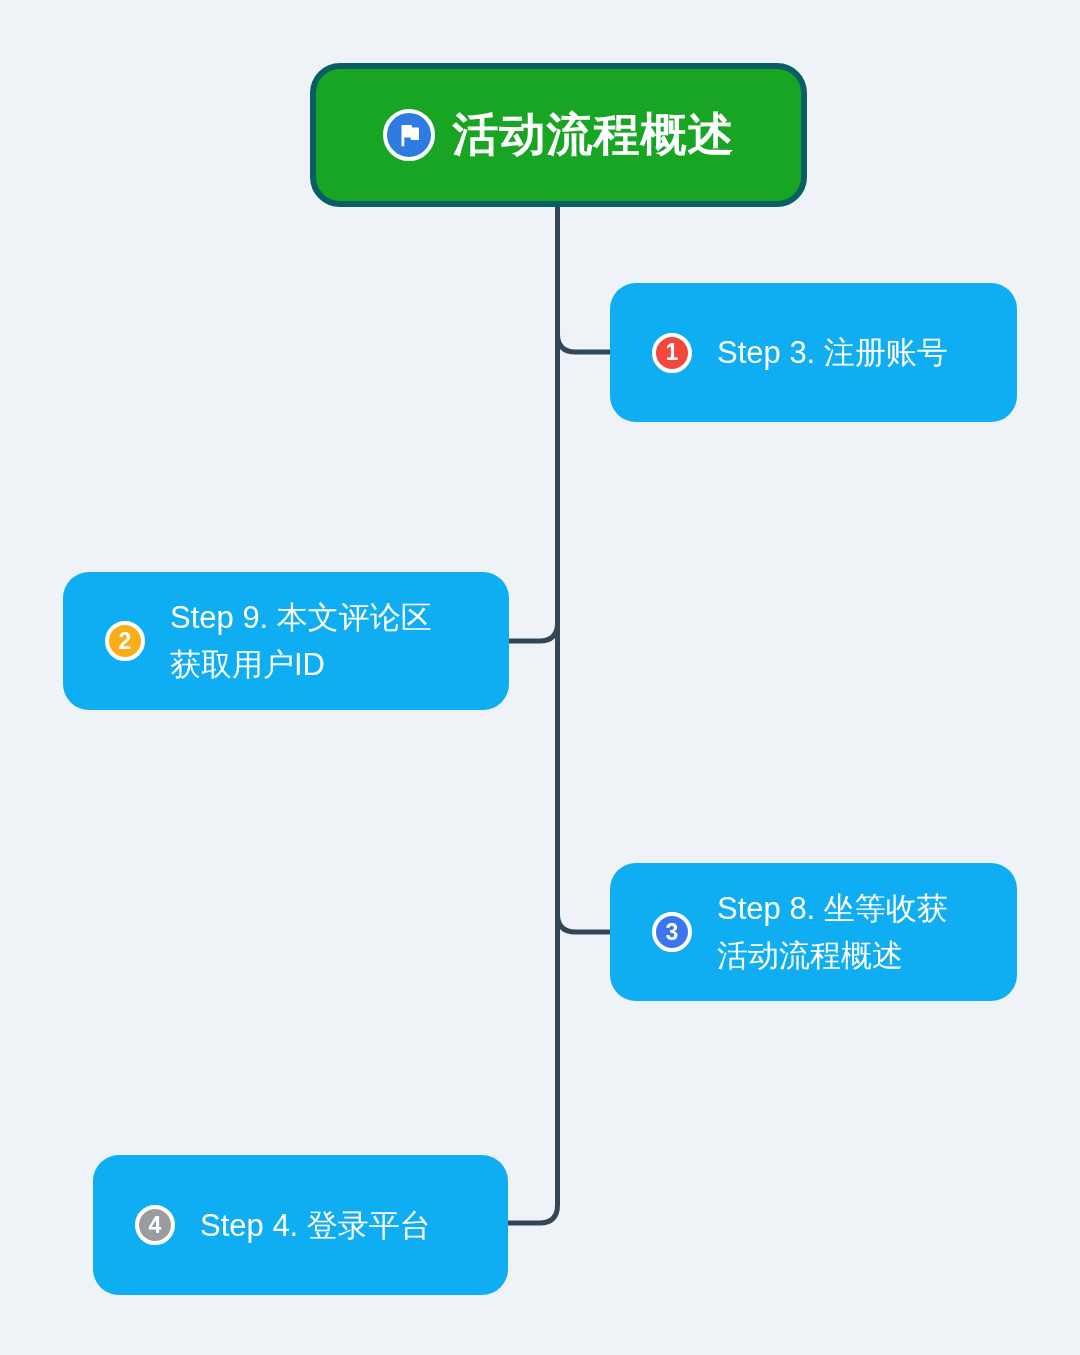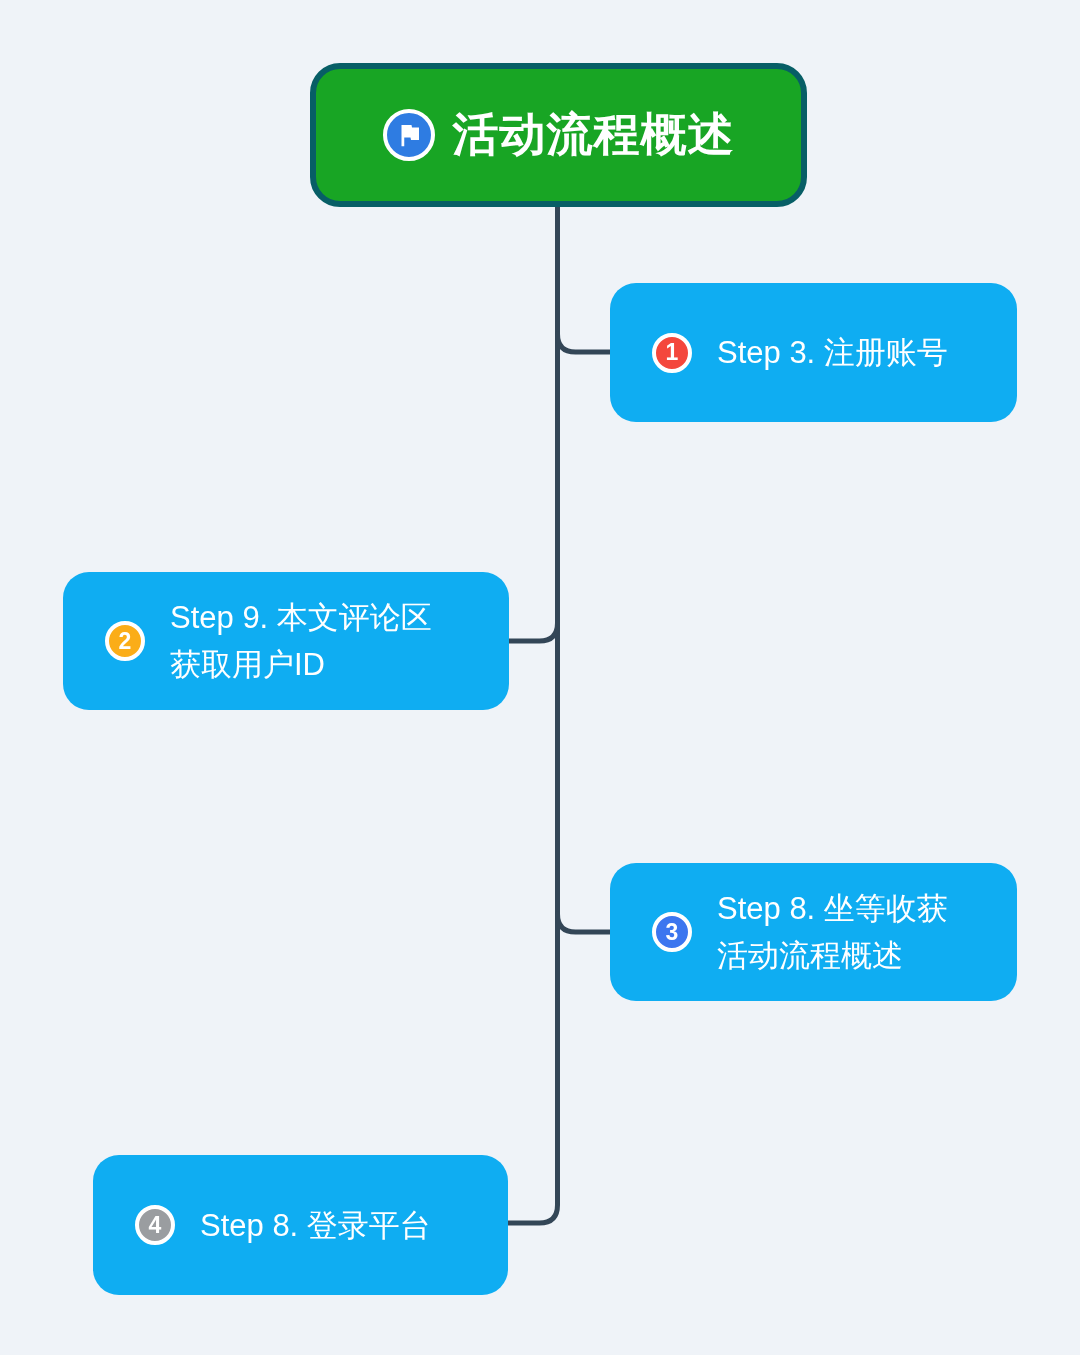--- a/index.html
+++ b/index.html
@@ -109,17 +109,17 @@
     <span class="badge" style="background-color: rgb(60, 118, 239);">3</span>
     <div class="step-text">
       <span>Step 8. 坐等收获</span>
       <span>活动流程概述</span>
     </div>
   </div>
 
   <div class="step-node n4" style="background-color: rgb(15, 173, 242);">
     <span class="badge" style="background-color: rgb(154, 157, 160);">4</span>
     <div class="step-text">
-      <span>Step 8. 登录平台</span>
+      <span>Step 4. 登录平台</span>
     </div>
   </div>
 
 </div>
 
 </body></html>

